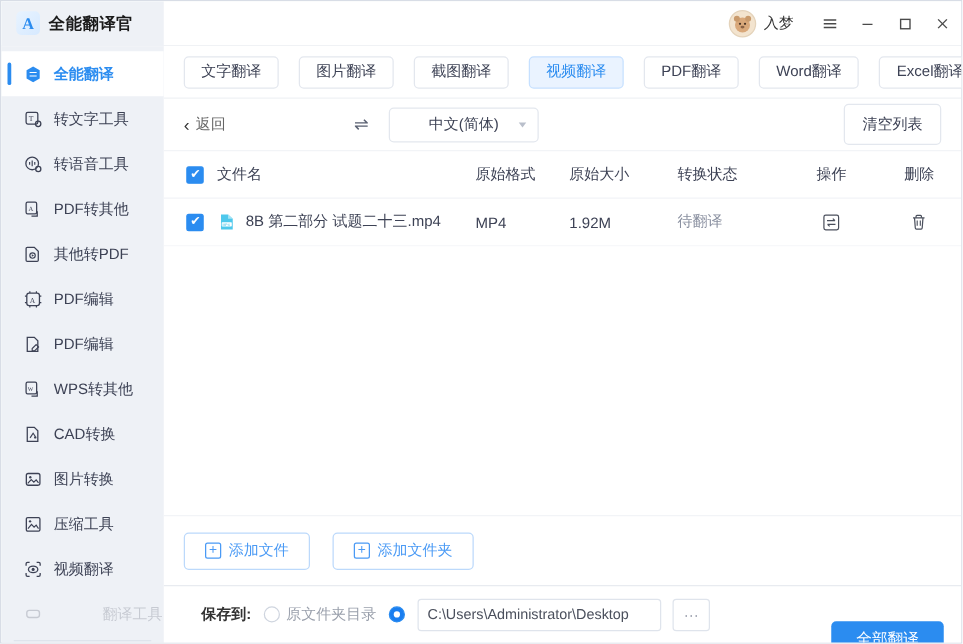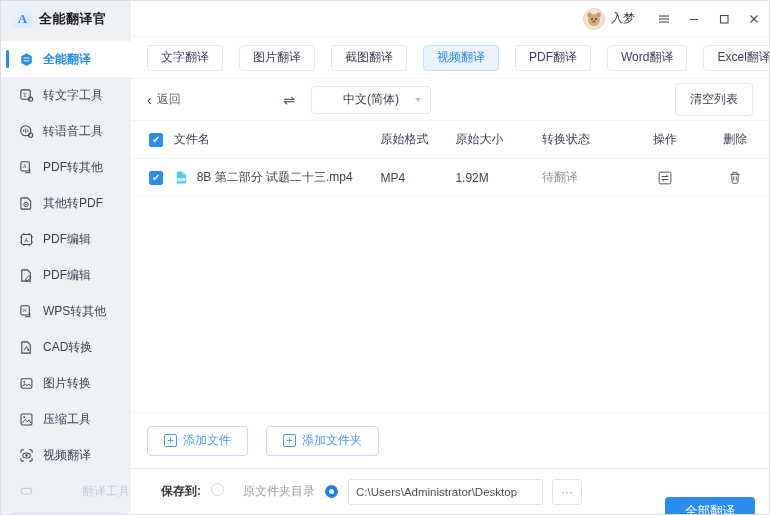--- a/index.html
+++ b/index.html
@@ -230,21 +230,21 @@
   
   .footer {
     height:46px;flex:0 0 46px;
     border-top:1px solid #e8ebf0;
     display:flex;align-items:center;
     padding:0 14px 0 30px;
     gap:10px;
     background:#fff;
   }
   .save-label { font-size:12px;color:#333;font-weight:bold; }
-  .radio-wrap { display:flex;gap:19px; }
+  .radio-wrap { display:flex;align-items:center;gap:5px; }
   .radio {
     width:13px;height:13px;border-radius:50%;
     border:1px solid #cfd5df;background:#fff;
     display:flex;align-items:center;justify-content:center;
   }
   .radio.on { border:1px solid #2b8cf0; background:#1a7ef0;}
   .radio.on::after{content:"";width:5px;height:5px;border-radius:50%;background:#fff;}
   .radio-label { font-size:12px;color:#9aa0ac; }
   .path-box {
     width:195px;height:26px;

